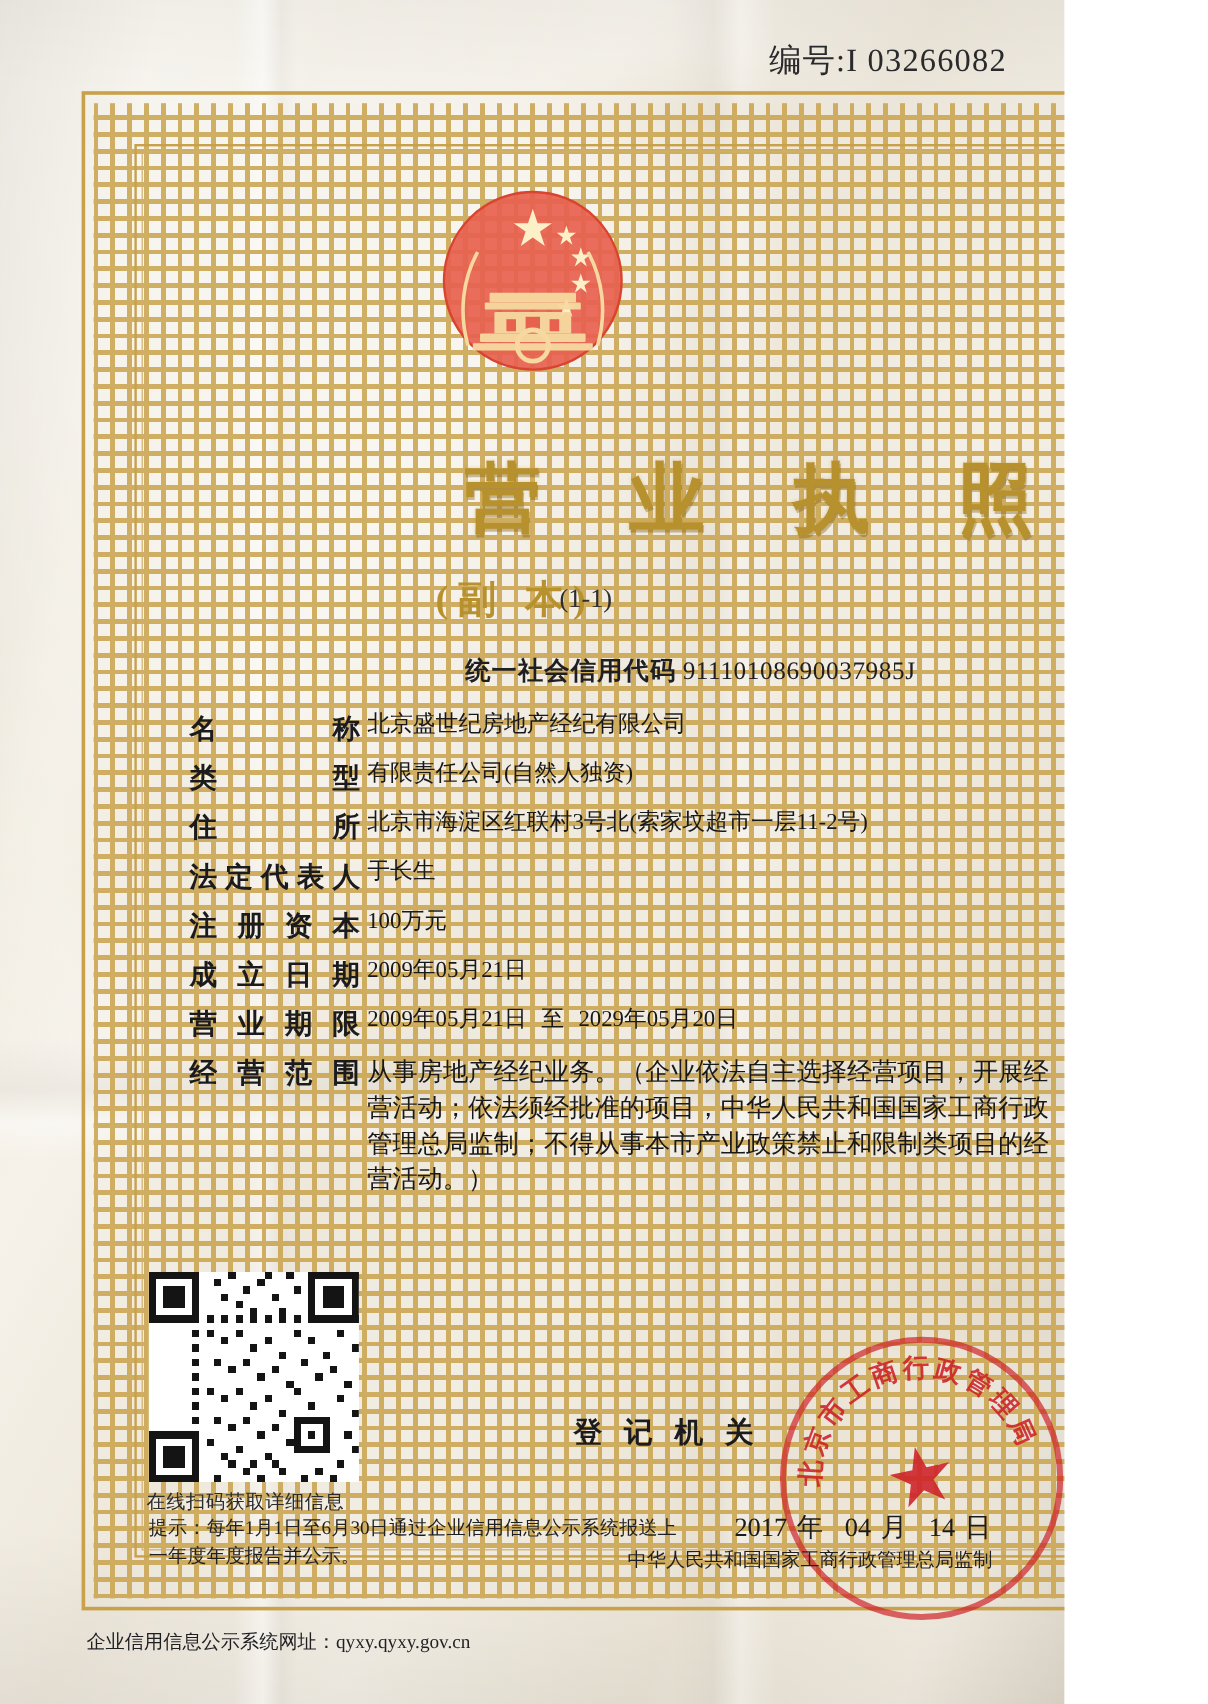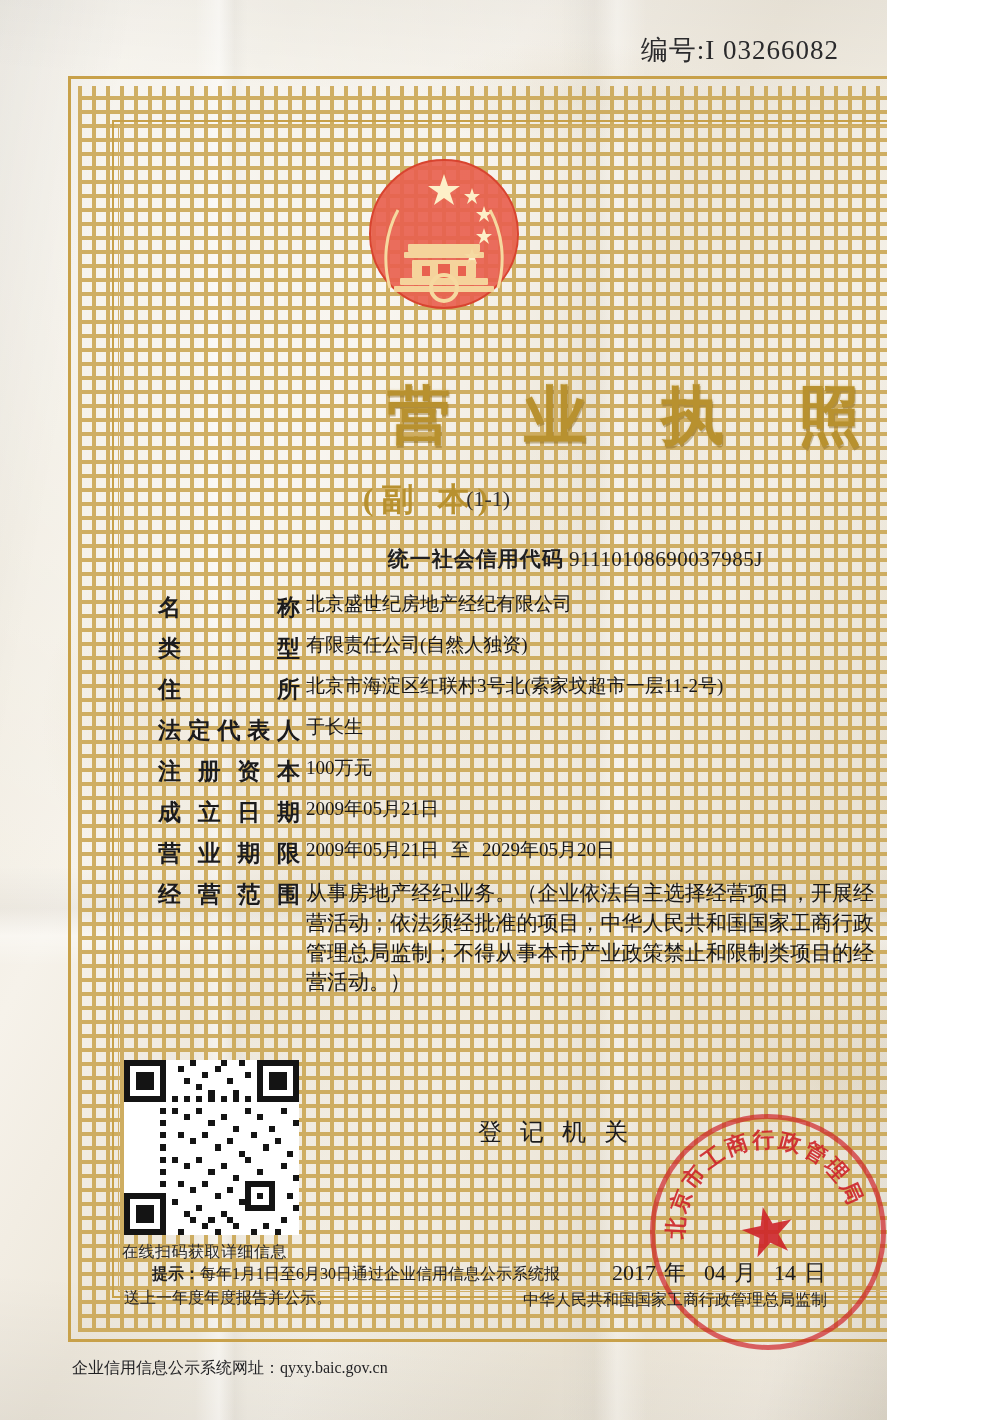--- a/index.html
+++ b/index.html
@@ -242,23 +242,23 @@
     top: 1242px;
     font-size: 16px;
     color: #2a2a2c;
     letter-spacing: 0.5px;
   }
 
   
   #authority {
     position: absolute;
     left: 478px;
-    top: 1116px;
+    top: 1178px;
     font-size: 24px;
-    font-weight: normal;
+    font-weight: bold;
     letter-spacing: 6px;
     color: #1b1b1d;
   }
 
   
   #seal {
     position: absolute;
     left: 650px;
     top: 1114px;
     width: 226px;
@@ -303,21 +303,21 @@
   
   #notice {
     position: absolute;
     left: 124px;
     top: 1262px;
     width: 440px;
     font-size: 16px;
     line-height: 1.5;
     color: #1f1f22;
   }
-  #notice .tip-label { font-weight: bold; margin-left: 28px; }
+  #notice .tip-label { font-weight: normal; }
 
   
   #footer-left {
     position: absolute;
     left: 72px;
     top: 1358px;
     font-size: 16px;
     color: #1f1f22;
   }
   #footer-left .url {
@@ -624,17 +624,17 @@
 
   <div id="date-line">
     <span class="num">2017</span><span class="unit">年</span><span class="num">04</span><span class="unit">月</span><span class="num">14</span><span class="unit">日</span>
   </div>
 
   <div id="notice">
     <span class="tip-label">提示：</span><span>每年1月1日至6月30日通过企业信用信息公示系统报送上一年度年度报告并公示。</span>
   </div>
 
   <div id="footer-left">
-    <span>企业信用信息公示系统网址：</span><span class="url">qyxy.baic.gov.cn</span>
+    <span>企业信用信息公示系统网址：</span><span class="url">qyxy.qyxy.gov.cn</span>
   </div>
   <div id="footer-right">中华人民共和国国家工商行政管理总局监制</div>
 
 </div>
 
 </body></html>

